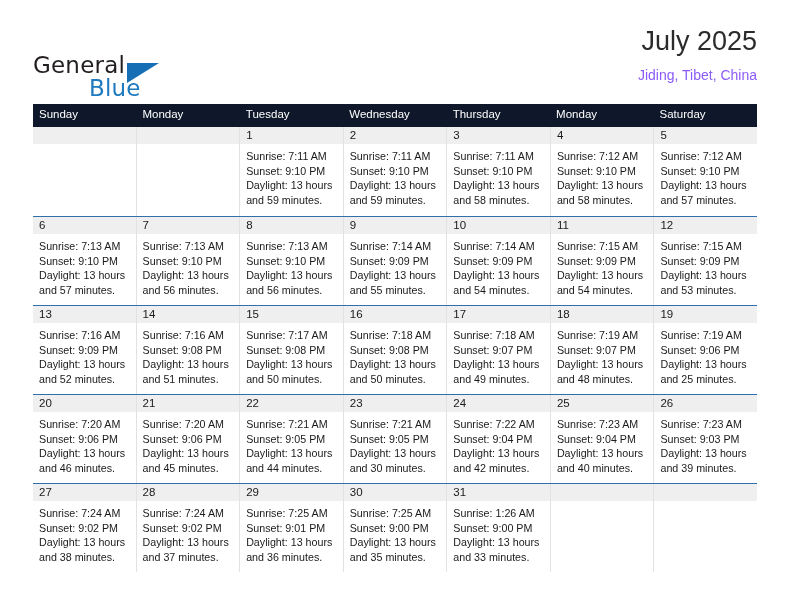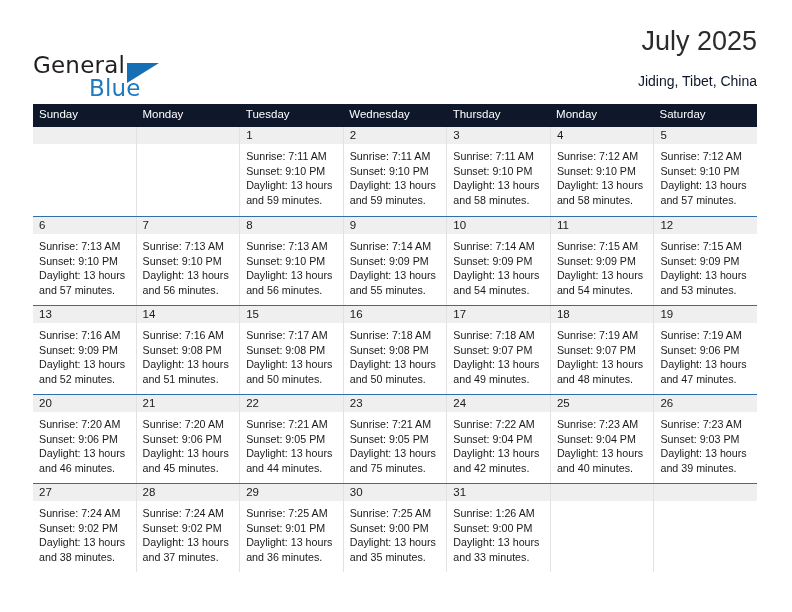--- a/index.html
+++ b/index.html
@@ -73,23 +73,23 @@
   }
   .cal-title {
     font-size: 27px;
     color: #2b2b2b;
     font-weight: normal;
     line-height: 34px;
     white-space: nowrap;
   }
   .cal-subtitle {
     font-size: 14px;
-    color: #0f172a;
+    color: #8b5cf6;
     line-height: 22px;
-    margin-top: 12px;
+    margin-top: 6px;
     white-space: nowrap;
     text-align: right;
   }
 
   
   .calendar {
     position: absolute;
     left: 33px;
     top: 104px;
     width: 724px;
@@ -352,21 +352,21 @@
               <div class="day-line">Daylight: 13 hours</div>
               <div class="day-line">and 48 minutes.</div>
             </div>
           </div>
           <div class="day-cell">
             <div class="daynum-band">19</div>
             <div class="day-body">
               <div class="day-line">Sunrise: 7:19 AM</div>
               <div class="day-line">Sunset: 9:06 PM</div>
               <div class="day-line">Daylight: 13 hours</div>
-              <div class="day-line">and 47 minutes.</div>
+              <div class="day-line">and 25 minutes.</div>
             </div>
           </div>
         </div>
         <div class="week-row">
           <div class="day-cell">
             <div class="daynum-band">20</div>
             <div class="day-body">
               <div class="day-line">Sunrise: 7:20 AM</div>
               <div class="day-line">Sunset: 9:06 PM</div>
               <div class="day-line">Daylight: 13 hours</div>
@@ -390,21 +390,21 @@
               <div class="day-line">Daylight: 13 hours</div>
               <div class="day-line">and 44 minutes.</div>
             </div>
           </div>
           <div class="day-cell">
             <div class="daynum-band">23</div>
             <div class="day-body">
               <div class="day-line">Sunrise: 7:21 AM</div>
               <div class="day-line">Sunset: 9:05 PM</div>
               <div class="day-line">Daylight: 13 hours</div>
-              <div class="day-line">and 75 minutes.</div>
+              <div class="day-line">and 30 minutes.</div>
             </div>
           </div>
           <div class="day-cell">
             <div class="daynum-band">24</div>
             <div class="day-body">
               <div class="day-line">Sunrise: 7:22 AM</div>
               <div class="day-line">Sunset: 9:04 PM</div>
               <div class="day-line">Daylight: 13 hours</div>
               <div class="day-line">and 42 minutes.</div>
             </div>

